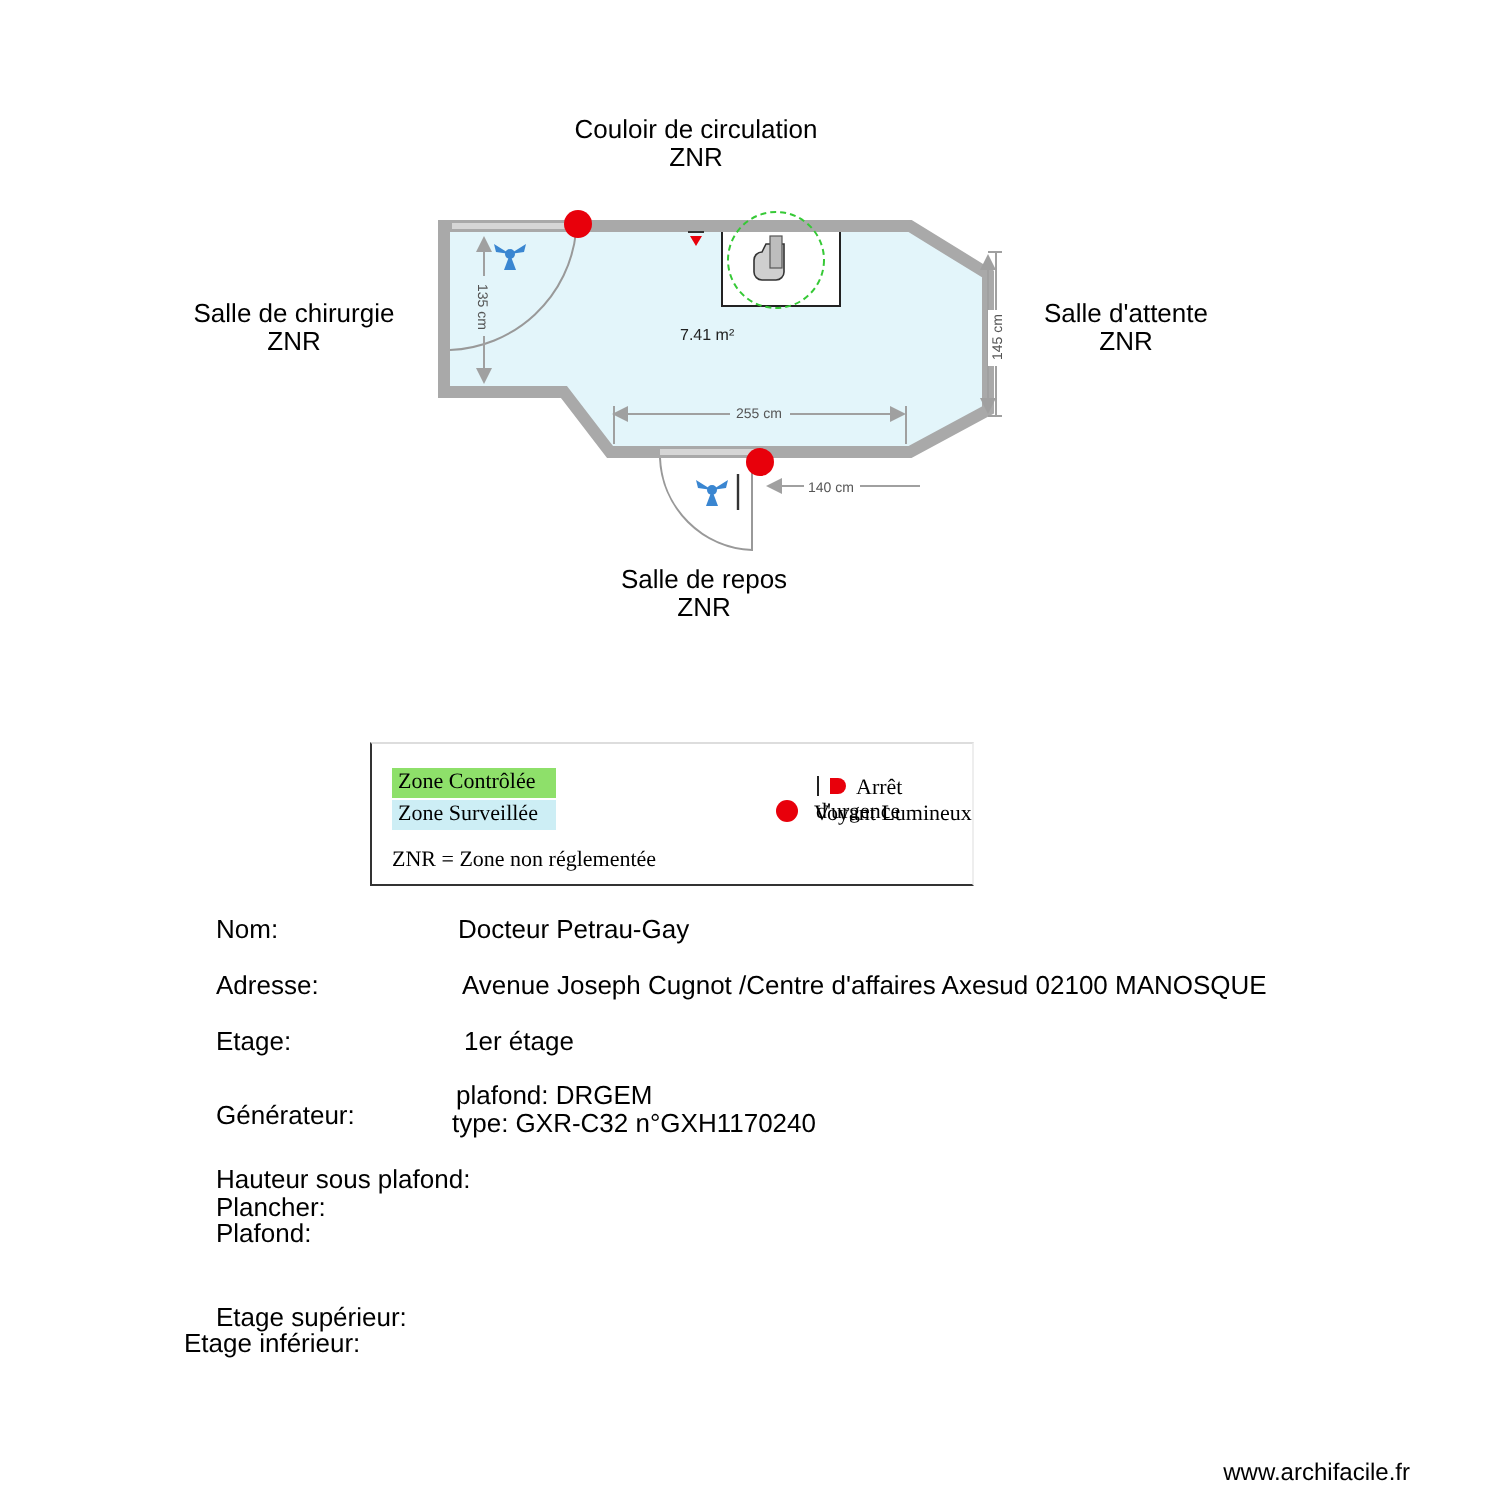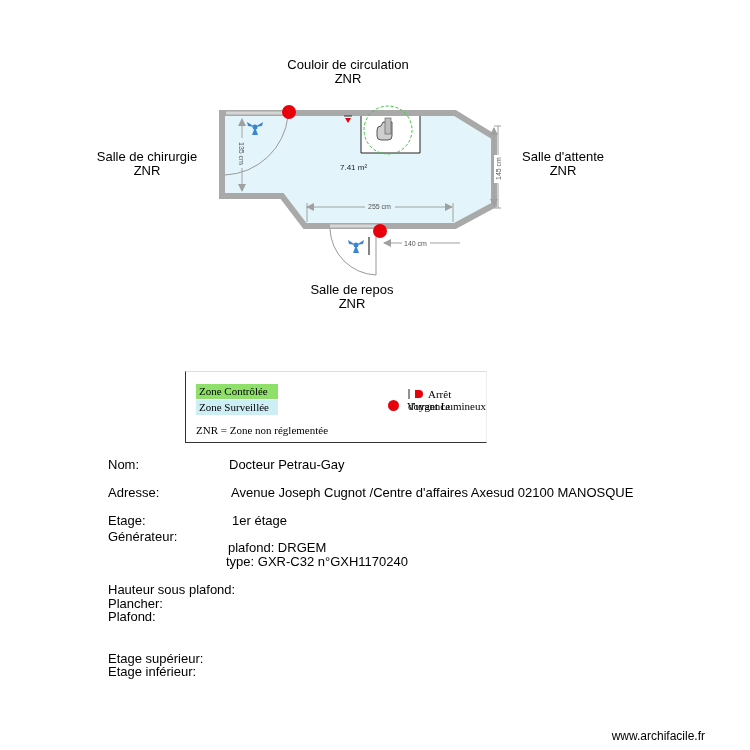--- a/index.html
+++ b/index.html
@@ -120,24 +120,24 @@
 
 <div class="info" style="left:108px; top:458px;">Nom:</div>
 <div class="info" style="left:229px; top:458px;">Docteur Petrau-Gay</div>
 
 <div class="info" style="left:108px; top:486px;">Adresse:</div>
 <div class="info" style="left:231px; top:486px;">Avenue Joseph Cugnot /Centre d'affaires Axesud 02100 MANOSQUE</div>
 
 <div class="info" style="left:108px; top:514px;">Etage:</div>
 <div class="info" style="left:232px; top:514px;">1er étage</div>
 
-<div class="info" style="left:108px; top:530px;">Générateur:</div>
+<div class="info" style="left:108px; top:551px;">Générateur:</div>
 <div class="info" style="left:228px; top:541px;">plafond: DRGEM</div>
 <div class="info" style="left:226px; top:555px;">type: GXR-C32 n°GXH1170240</div>
 
 <div class="info" style="left:108px; top:583px;">Hauteur sous plafond:</div>
 <div class="info" style="left:108px; top:597px;">Plancher:</div>
 <div class="info" style="left:108px; top:610px;">Plafond:</div>
 
 <div class="info" style="left:108px; top:652px;">Etage supérieur:</div>
-<div class="info" style="left:108px; top:665px;">Etage inférieur:</div>
+<div class="info" style="left:92px; top:665px;">Etage inférieur:</div>
 
 <div class="watermark">www.archifacile.fr</div>
 
 </body></html>

